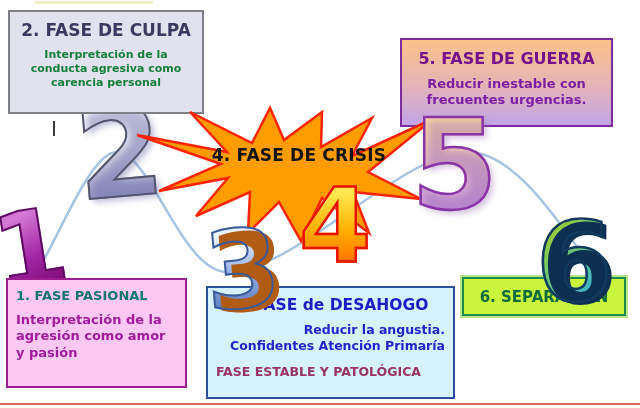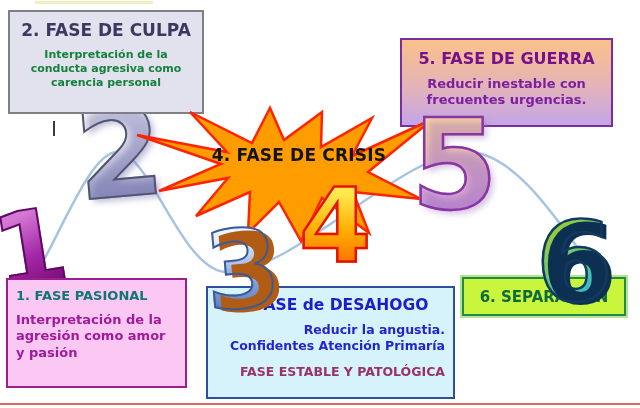--- a/index.html
+++ b/index.html
@@ -36,21 +36,21 @@
   .box-pasional .t{font-size:13px;color:#0f766e;margin:2px 0 9px 0;}
   .box-pasional .b{font-size:13px;color:#a11a9b;line-height:1.25;}
 
   .box-desahogo{
     left:206px;top:286px;width:249px;height:113px;
     background:#d6f2fb;border:2px solid #2e4f9e;
     padding:6px 8px 0 8px;
   }
   .box-desahogo .t{font-size:15.5px;color:#1d1dc6;margin:2px 0 8px 0;text-align:center;}
   .box-desahogo .b{font-size:12.5px;color:#2424cc;line-height:1.3;text-align:right;}
-  .box-desahogo .n{font-size:12.5px;color:#993366;line-height:1.3;text-align:right;margin-top:9px;font-weight:bold;}
+  .box-desahogo .n{font-size:12.5px;color:#993366;line-height:1.3;text-align:left;margin-top:9px;font-weight:bold;}
 
   .box-separacion{
     left:462px;top:277px;width:164px;height:39px;
     background:#c9f53c;border:2px solid #1f8a4c;
     box-shadow:0 0 0 2px #b7e58a;
     display:flex;align-items:center;justify-content:center;
   }
   .box-separacion .t{font-size:15px;color:#0f6b3c;}
 
   

